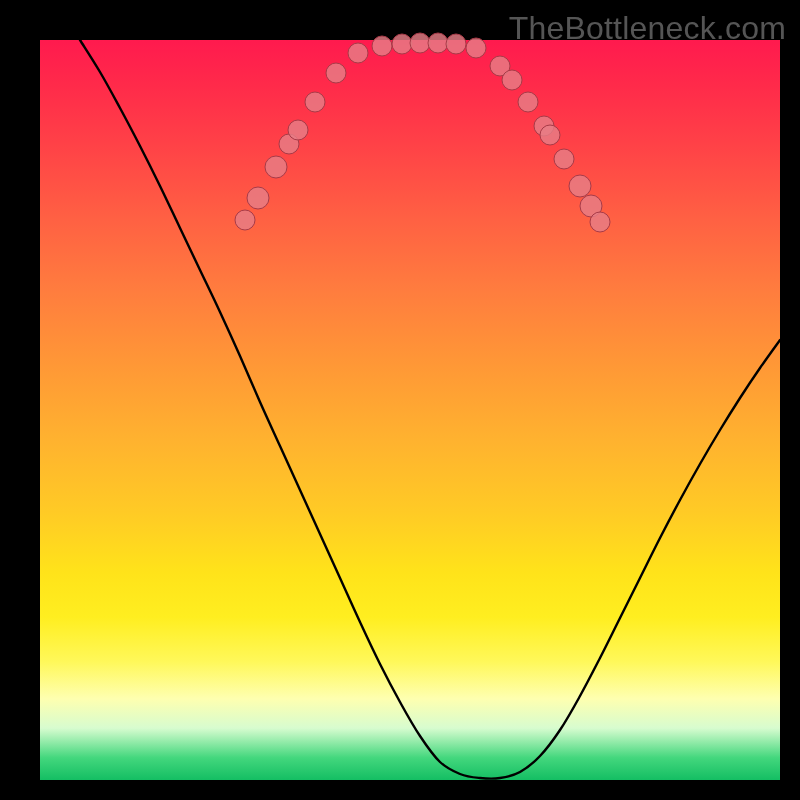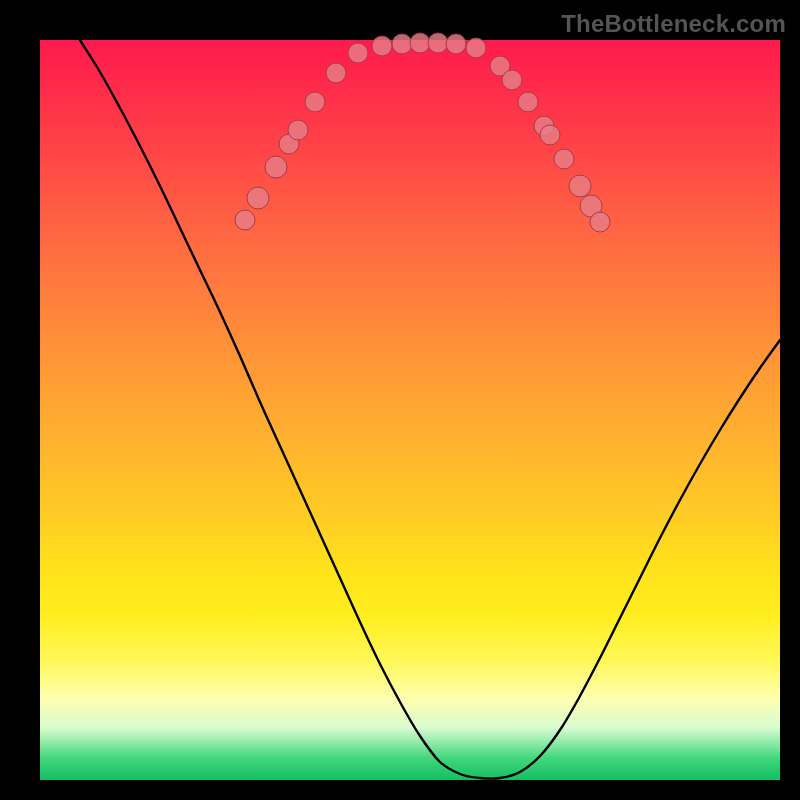--- a/index.html
+++ b/index.html
@@ -41,22 +41,22 @@
       #d7fccf 93%,
       #43d77d 97%,
       #14be63 100%
     );
   }
   .watermark {
     position: absolute;
     top: 10px;
     right: 14px;
     color: #555;
-    font-size: 24px;
-    font-weight: 700;
+    font-size: 32px;
+    font-weight: 400;
     letter-spacing: 0.2px;
     user-select: none;
   }
   svg.curve {
     position: absolute;
     left: 0;
     top: 0;
     width: 740px;
     height: 740px;
     overflow: visible;

